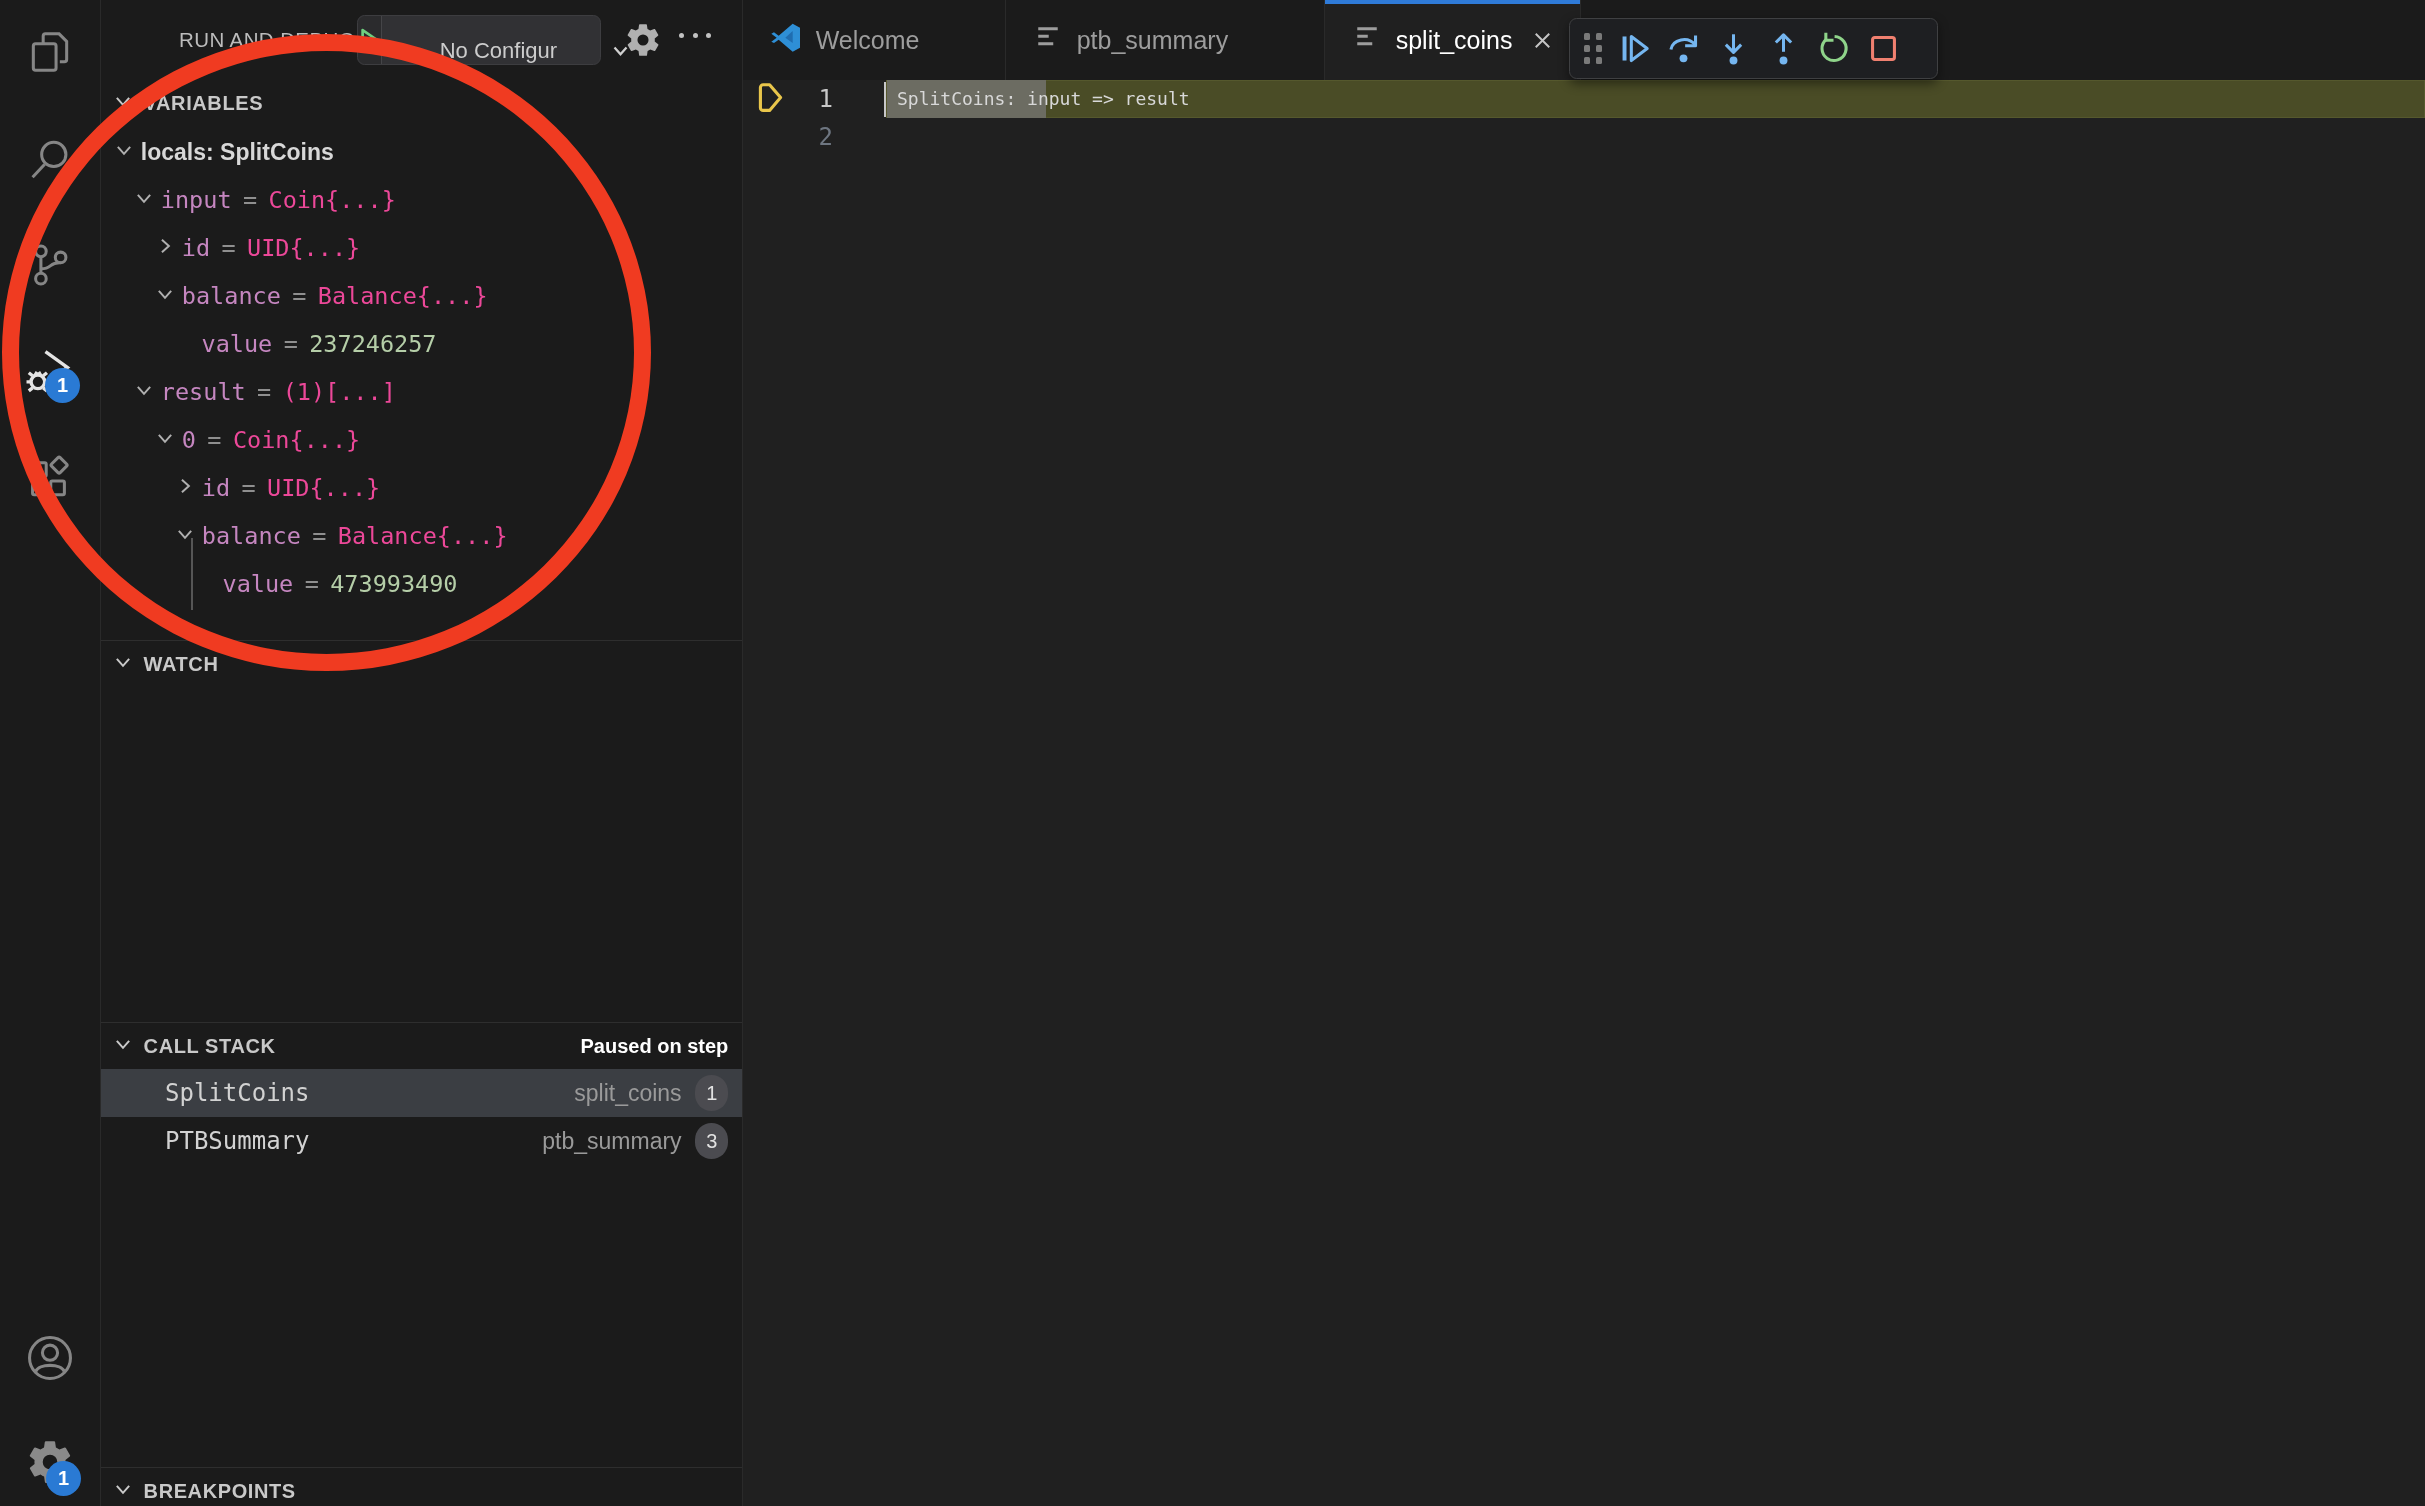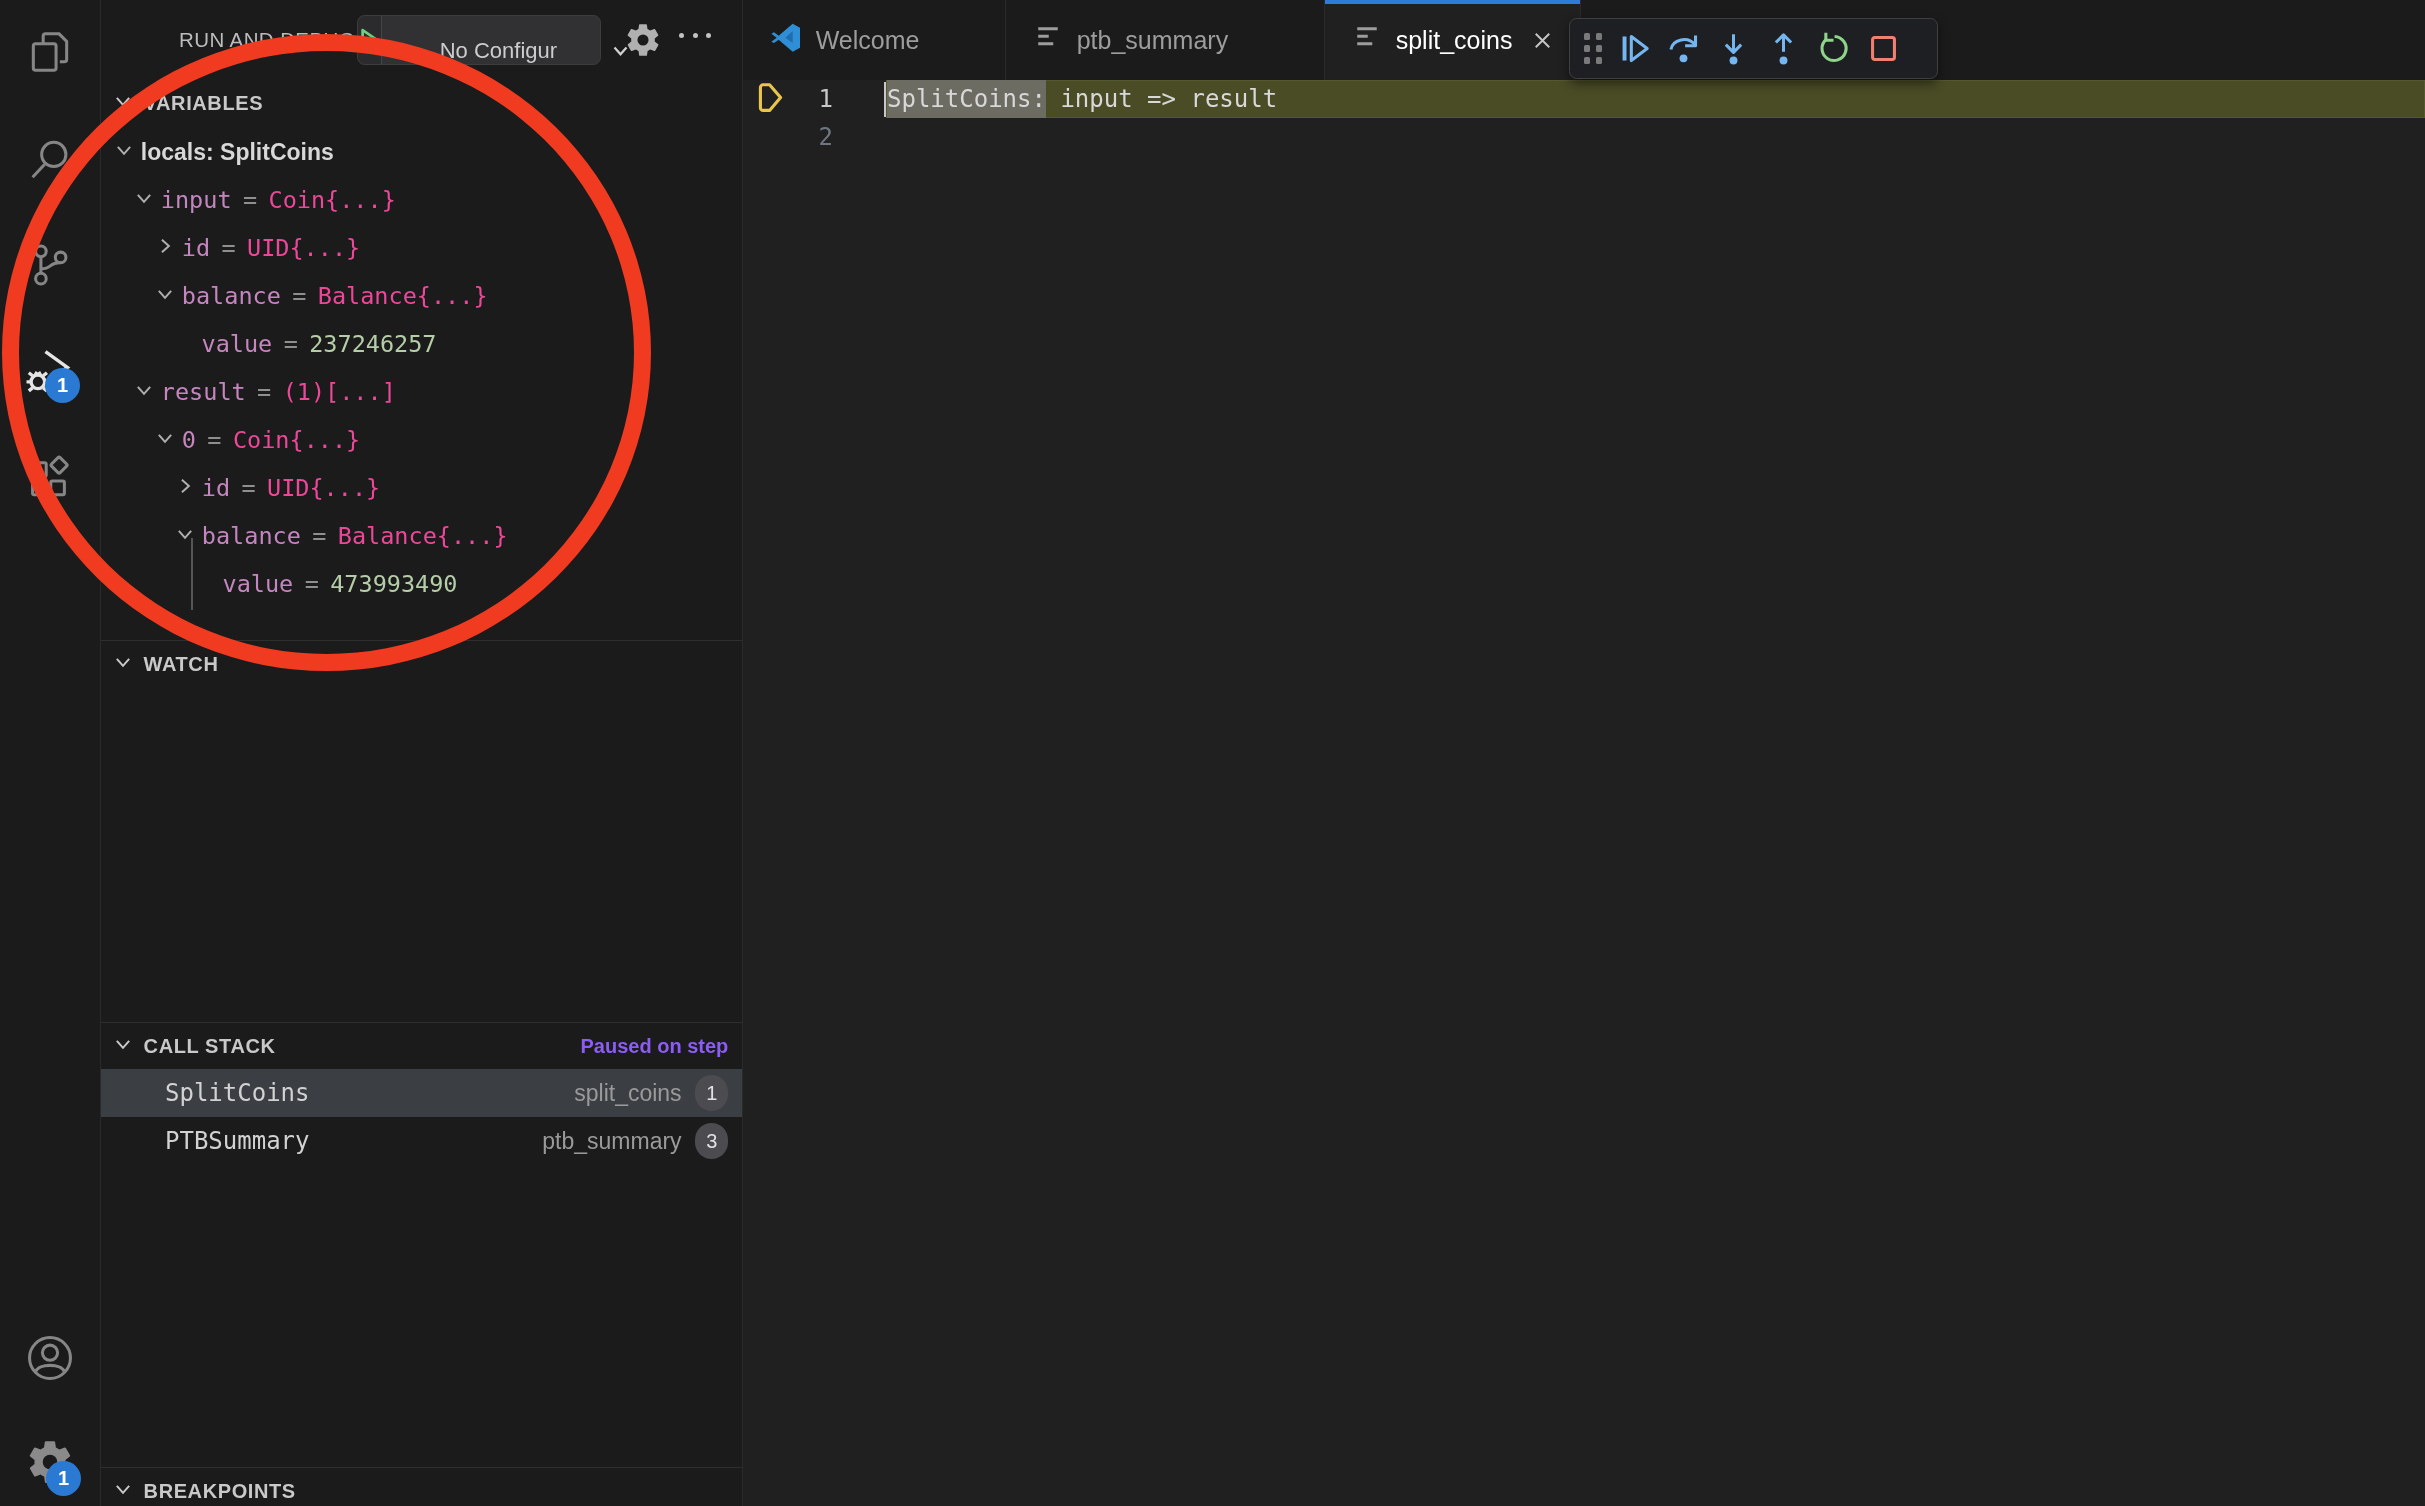--- a/index.html
+++ b/index.html
@@ -49,21 +49,21 @@
   .eq { color:#8f8f8f; margin:0 11.4px; }
   .v-type { color:#ec4899; }
   .v-num { color:#b5cea8; }
   .i1{padding-left:13px}.i2{padding-left:33px}.i3{padding-left:54px}.i4{padding-left:74px}.i5{padding-left:95px}
   .guide { position:absolute; left:90px; top:458px; width:1.5px; height:72px; background:#565656; }
 
   .watch { position:absolute; left:0; top:640px; width:100%; border-top:1.5px solid #2e2e2e; }
   .callstack { position:absolute; left:0; top:1022px; width:100%; border-top:1.5px solid #2e2e2e; }
   .cs-head { justify-content:space-between; padding-right:13.7px; }
   .cs-left { display:flex; align-items:center; }
-  .cs-status { font-size:20px; font-weight:bold; color:#8b5cf6; letter-spacing:0; }
+  .cs-status { font-size:20px; font-weight:bold; color:#ffffff; letter-spacing:0; }
   .frame { height:48px; display:flex; align-items:center; padding:0 13.7px 0 64px; }
   .frame.selected { background:#3b3e43; }
   .frame-name { font-family:"DejaVu Sans Mono", monospace; font-size:24px; color:#d2d2d2; flex:1; }
   .frame-file { font-size:23px; color:#9a9a9a; margin-right:13.7px; }
   .frame-badge { width:33px; height:36px; border-radius:18px; background:#4b4b50; color:#e2e2e2;
     font-size:20px; display:flex; align-items:center; justify-content:center; }
   .breakpoints { position:absolute; left:0; top:1467px; width:100%; border-top:1.5px solid #2e2e2e; }
 
   
   .tabbar { position:absolute; left:743px; top:0; width:1682px; height:104px;
@@ -80,21 +80,21 @@
   .editor { position:absolute; left:743px; top:80px; width:1682px; height:1427px; background:#202020; }
   .code-line { position:absolute; left:0; width:100%; height:38px; }
   .dbg-line-bg { position:absolute; left:143px; right:0; top:0; height:38px;
     background:#4a4c26; box-shadow:inset 0 0 0 0.8px #5a5c31; }
   .word-hl { position:absolute; left:144px; top:0; width:159px; height:38px; background:#6c6c62; }
   .cursor { position:absolute; left:141px; top:1.5px; width:2.3px; height:35px; background:#c8c8c8; }
   .gutter-num { position:absolute; left:0; top:0; width:90px; height:38px; text-align:right;
     font-family:"DejaVu Sans Mono", monospace; font-size:24px; line-height:38px; }
   .n-active { color:#c8c8c8; } .n-dim { color:#6e7681; }
   .code-text { position:absolute; left:144px; top:0; height:38px; line-height:38px;
-    font-family:"DejaVu Sans Mono", monospace; font-size:24px; color:#d8d8d8; white-space:pre; }
+    font-family:"DejaVu Sans Mono", monospace; font-size:18px; color:#d8d8d8; white-space:pre;padding-left:10px; }
   .exec-marker { position:absolute; left:11.4px; top:2.3px; }
 
   
   .dbg-toolbar { position:absolute; left:1569px; top:18px; width:369px; height:61px;
     background:#1e1f22; border:0.8px solid #3f4042; border-radius:7.6px; z-index:20;
     display:flex; align-items:center; padding:0 10.6px; box-shadow:0 4.6px 10.6px rgba(0,0,0,.45); }
   .dbg-btn { width:50px; height:46px; display:flex; align-items:center; justify-content:center; }
   .drag-dots { display:grid; grid-template-columns:repeat(2,6.8px); grid-auto-rows:6.8px; gap:5.3px; margin:0 6px 0 3px; }
   .drag-dots i { background:#7a7a7a; border-radius:1.5px; }
 

